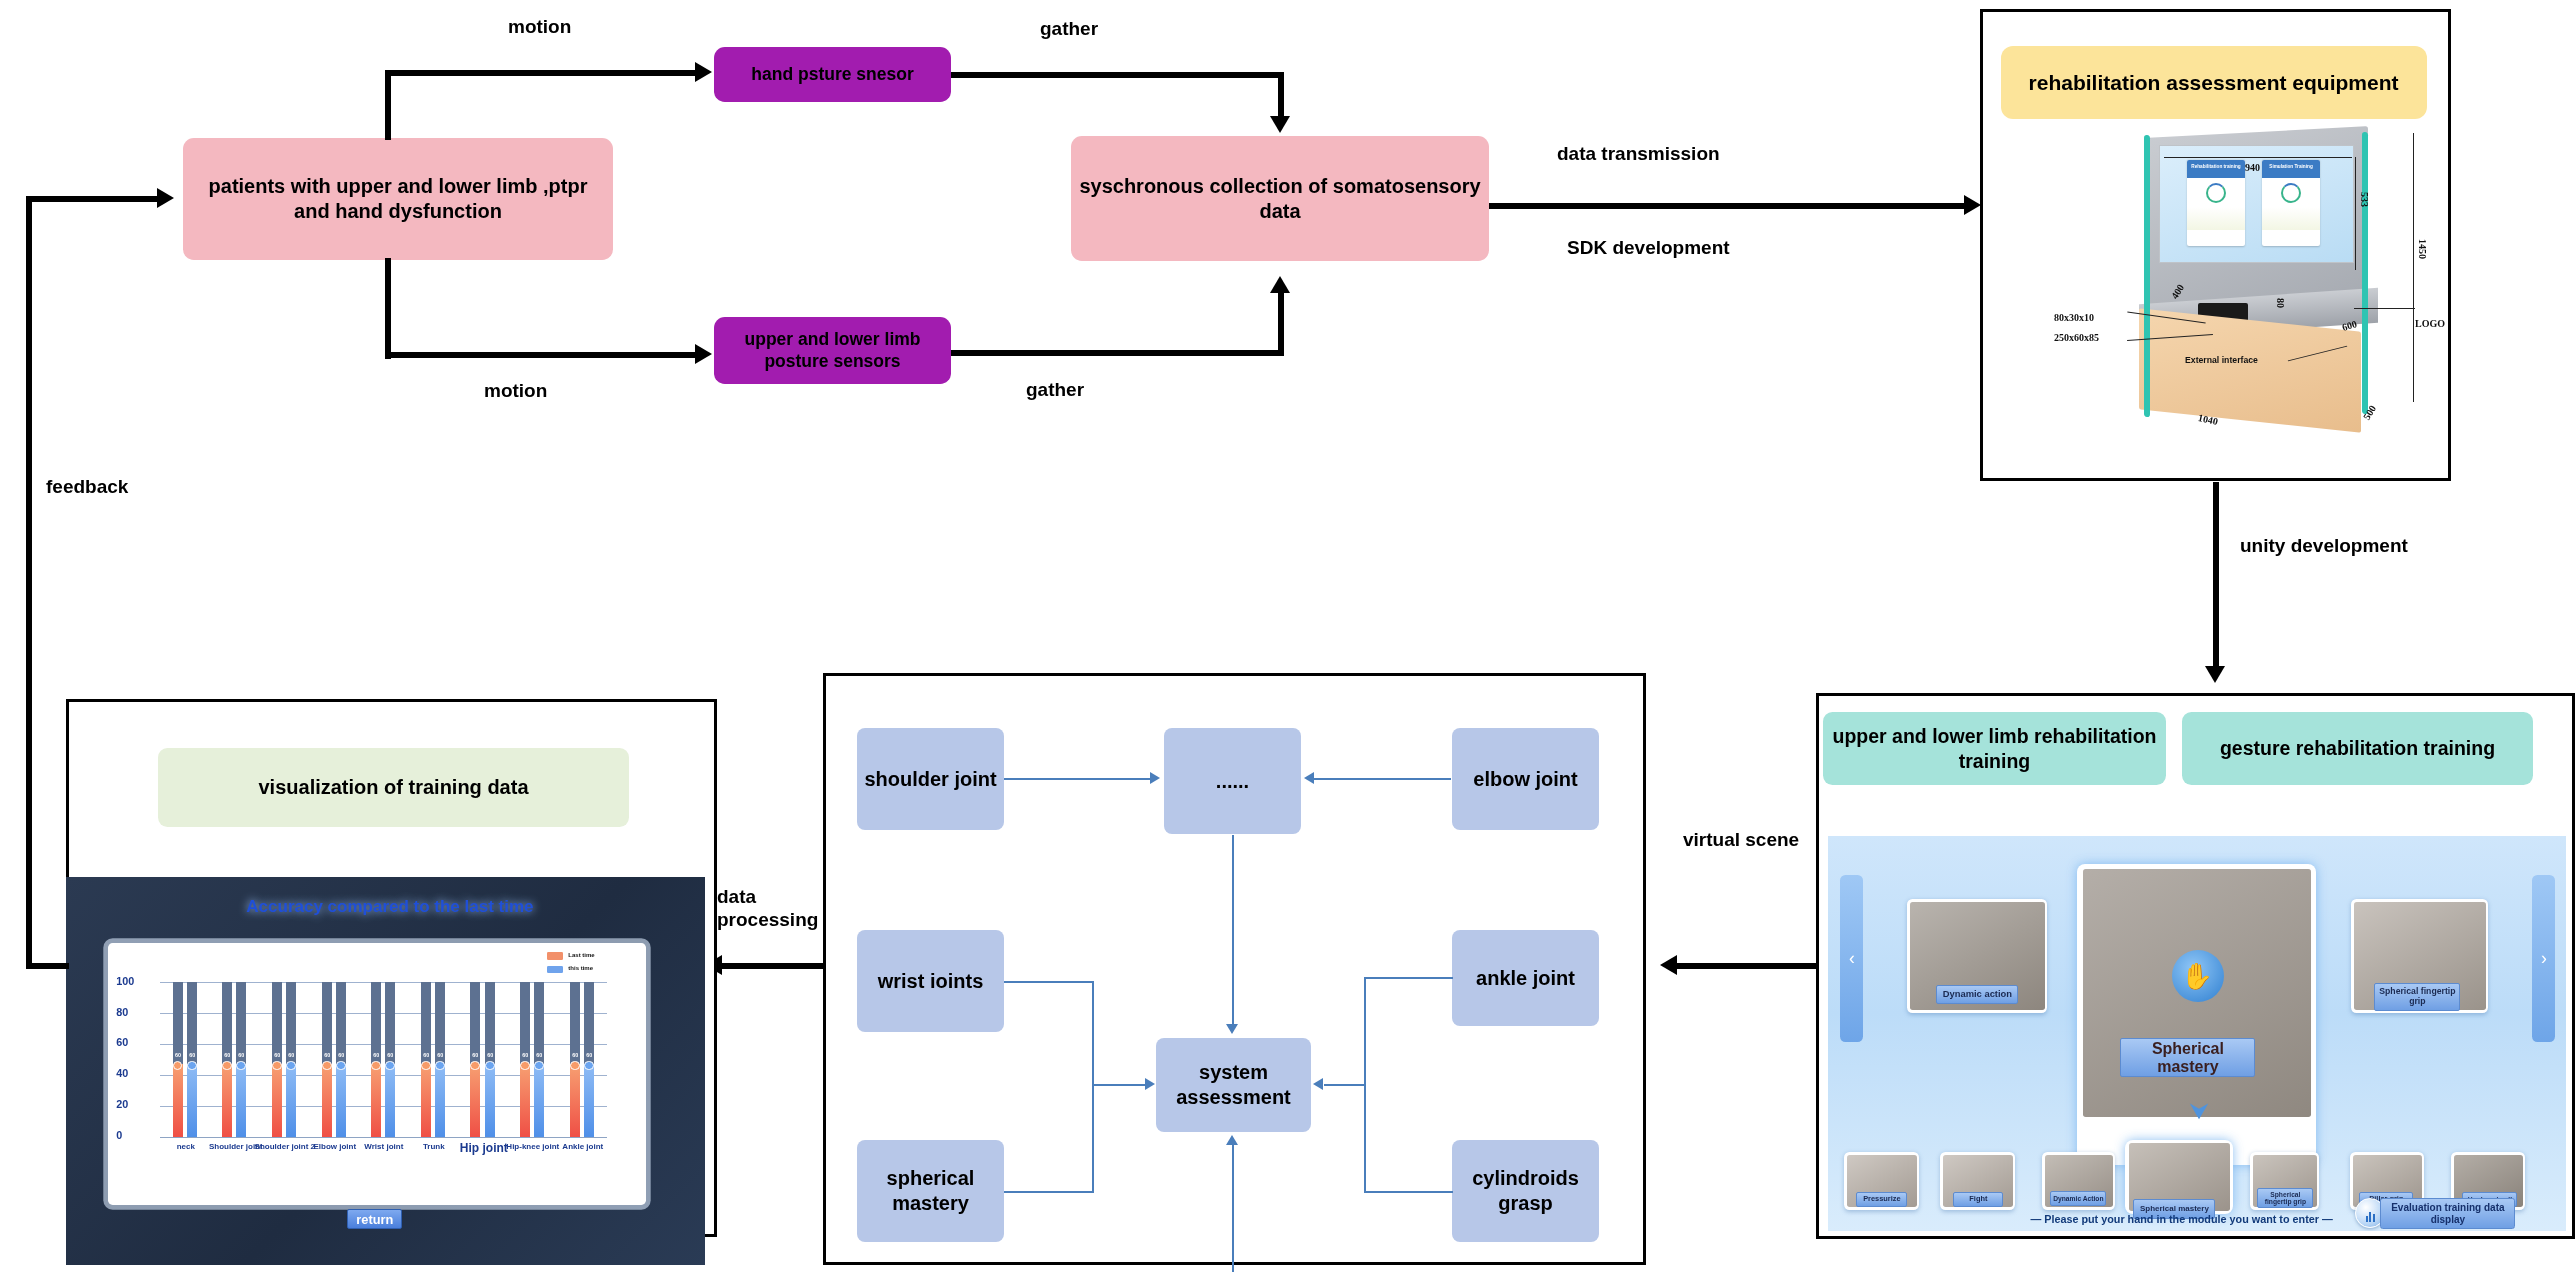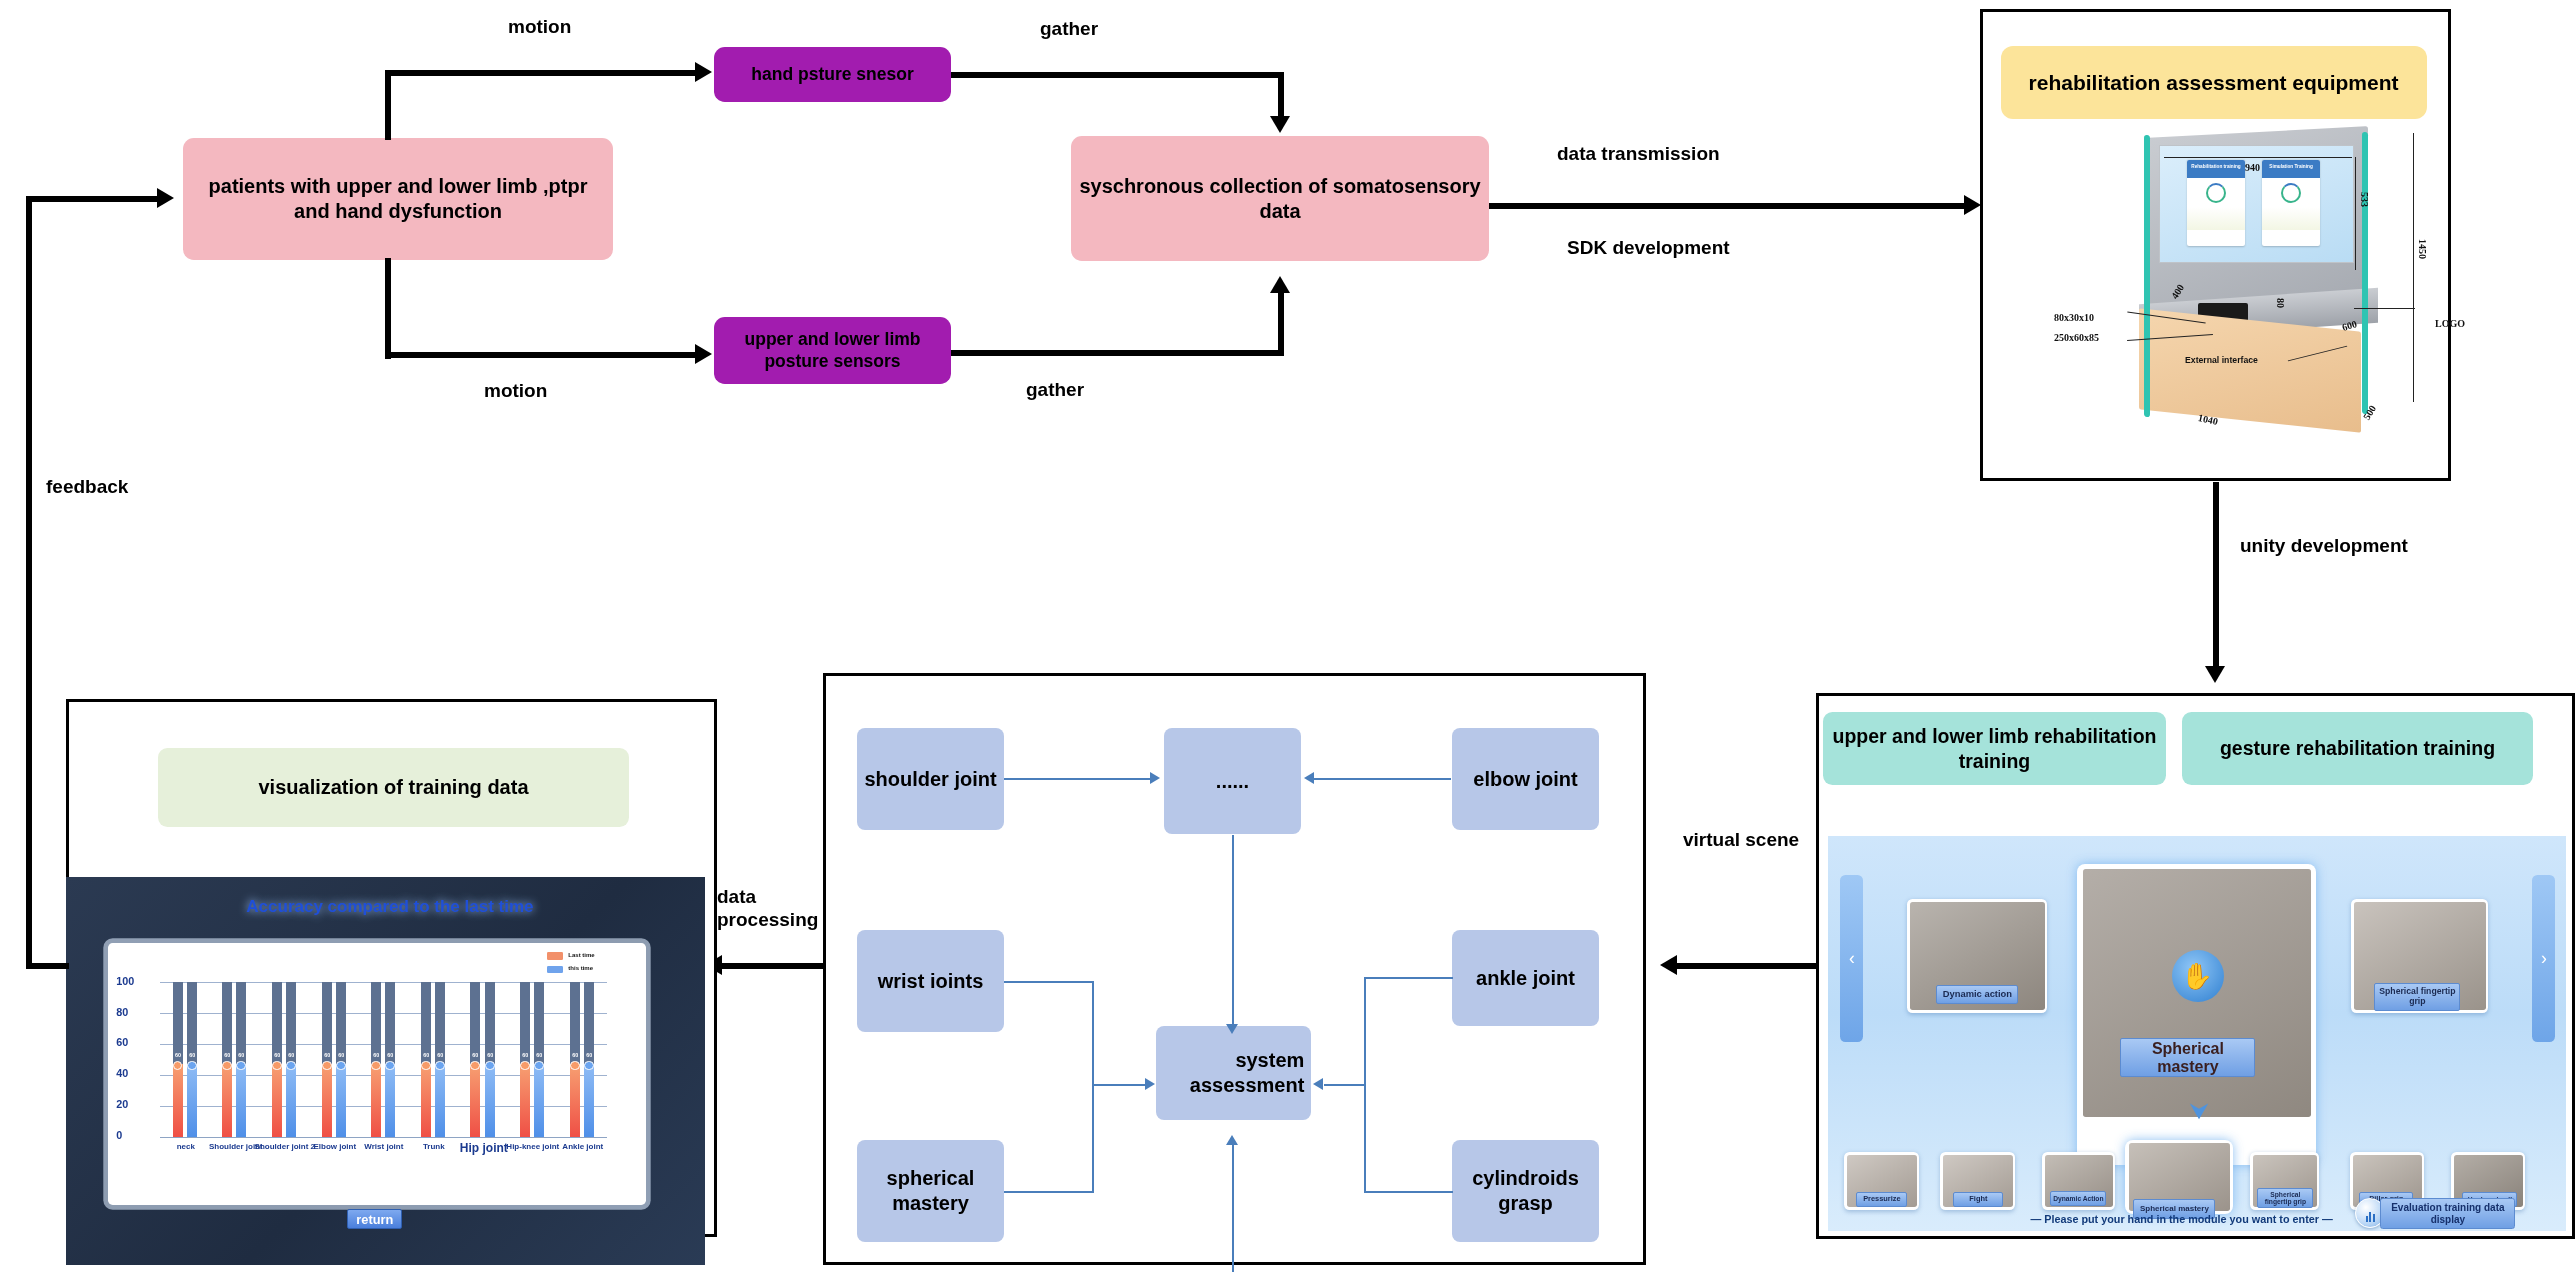--- a/index.html
+++ b/index.html
@@ -219,21 +219,21 @@
 
     <div class="dimline" style="left:126px; top:39px; width:188px; height:1.3px;"></div>
     <div class="dim" style="left:207px; top:44px;">940</div>
     <div class="dimline" style="left:317px; top:39px; width:1.3px; height:113px;"></div>
     <div class="dim vert" style="left:321px; top:74px;">533</div>
     <div class="dimline" style="left:375px; top:15px; width:1.3px; height:269px;"></div>
     <div class="dim vert" style="left:379px; top:121px;">1450</div>
     <div class="dim" style="left:132px; top:168px; transform:rotate(-58deg);">400</div>
     <div class="dim vert" style="left:237px; top:180px;">80</div>
     <div class="dim" style="left:304px; top:202px; transform:rotate(-16deg);">600</div>
-    <div class="dim" style="left:377px; top:200px;padding-left:20px;">LOGO</div>
+    <div class="dim" style="left:377px; top:200px;">LOGO</div>
     <div class="dimline" style="left:316px; top:190px; width:61px; height:0.7px;"></div>
     <div class="dim" style="left:160px; top:296px; transform:rotate(12deg);">1040</div>
     <div class="dim" style="left:324px; top:289px; transform:rotate(-58deg);">500</div>
     <div class="dim" style="left:16px; top:194px;">80x30x10</div>
     <div class="dim" style="left:16px; top:214px;">250x60x85</div>
     <div class="dimline" style="left:89px; top:199px; width:79px; height:0.7px; transform:rotate(8deg);"></div>
     <div class="dimline" style="left:89px; top:219px; width:86px; height:0.7px; transform:rotate(-4deg);"></div>
     <div class="dim" style="left:147px; top:237px; font-family:'Liberation Sans',sans-serif; font-size:8.7px;">External interface</div>
     <div class="dimline" style="left:249px; top:235px; width:61px; height:0.7px; transform:rotate(-14deg);"></div>
   </div>
@@ -341,21 +341,21 @@
       <span>elbow joint</span>
     </div>
 
     <div class="node lblue" style="left:31px; top:254px; width:147px; height:102px; font-size:20px;">
       <span>wrist ioints</span>
     </div>
     <div class="node lblue" style="left:626px; top:254px; width:147px; height:96px; font-size:20px;">
       <span>ankle joint</span>
     </div>
 
-    <div class="node lblue" style="left:330px; top:350px; width:155px; height:94px; font-size:20px;text-align:right;">
+    <div class="node lblue" style="left:330px; top:362px; width:155px; height:94px; font-size:20px;">
       <span>system assessment</span>
     </div>
 
     <div class="node lblue" style="left:31px; top:464px; width:147px; height:102px; font-size:20px;">
       <span>spherical mastery</span>
     </div>
     <div class="node lblue" style="left:626px; top:464px; width:147px; height:102px; font-size:20px;">
       <span>cylindroids grasp</span>
     </div>
 

